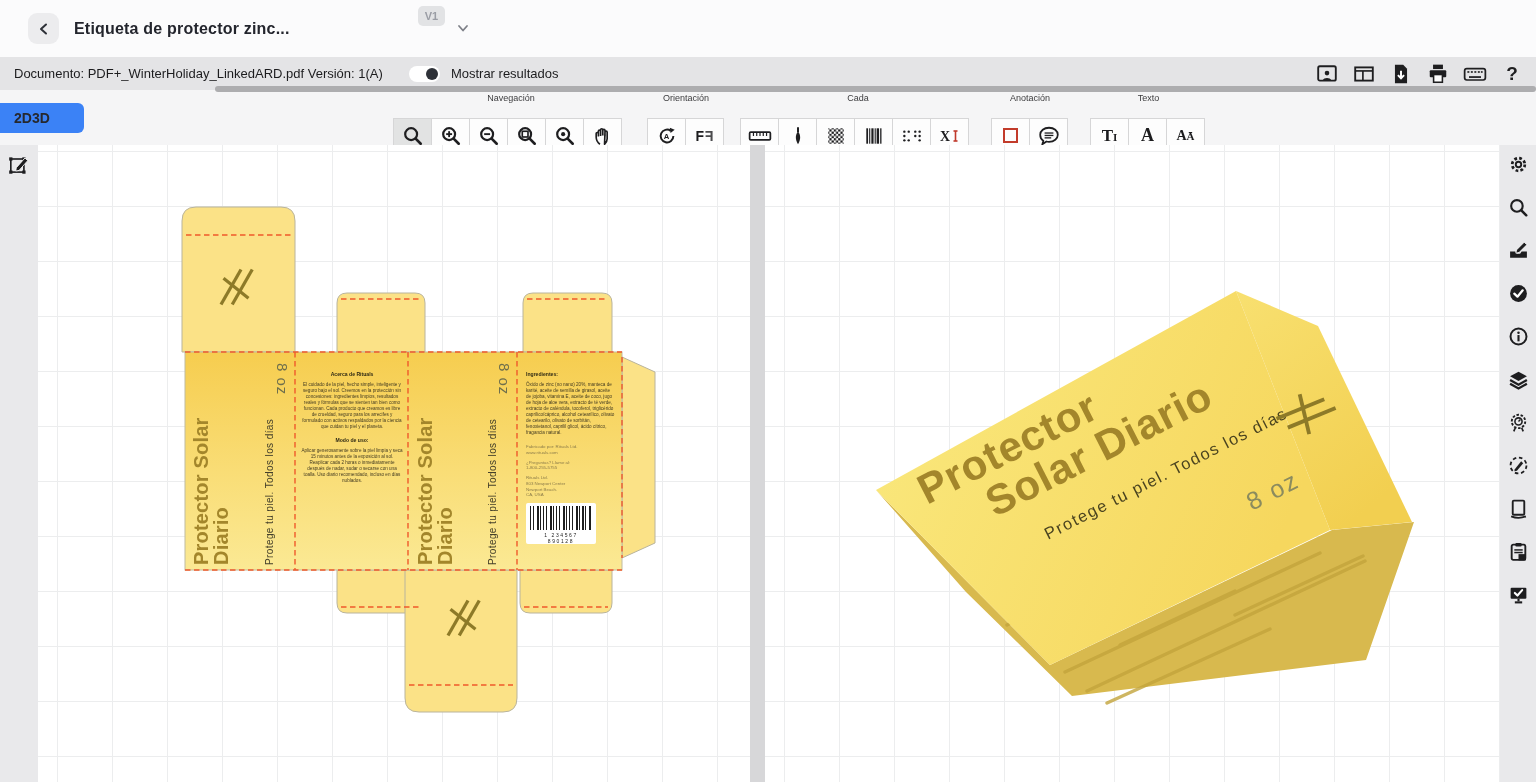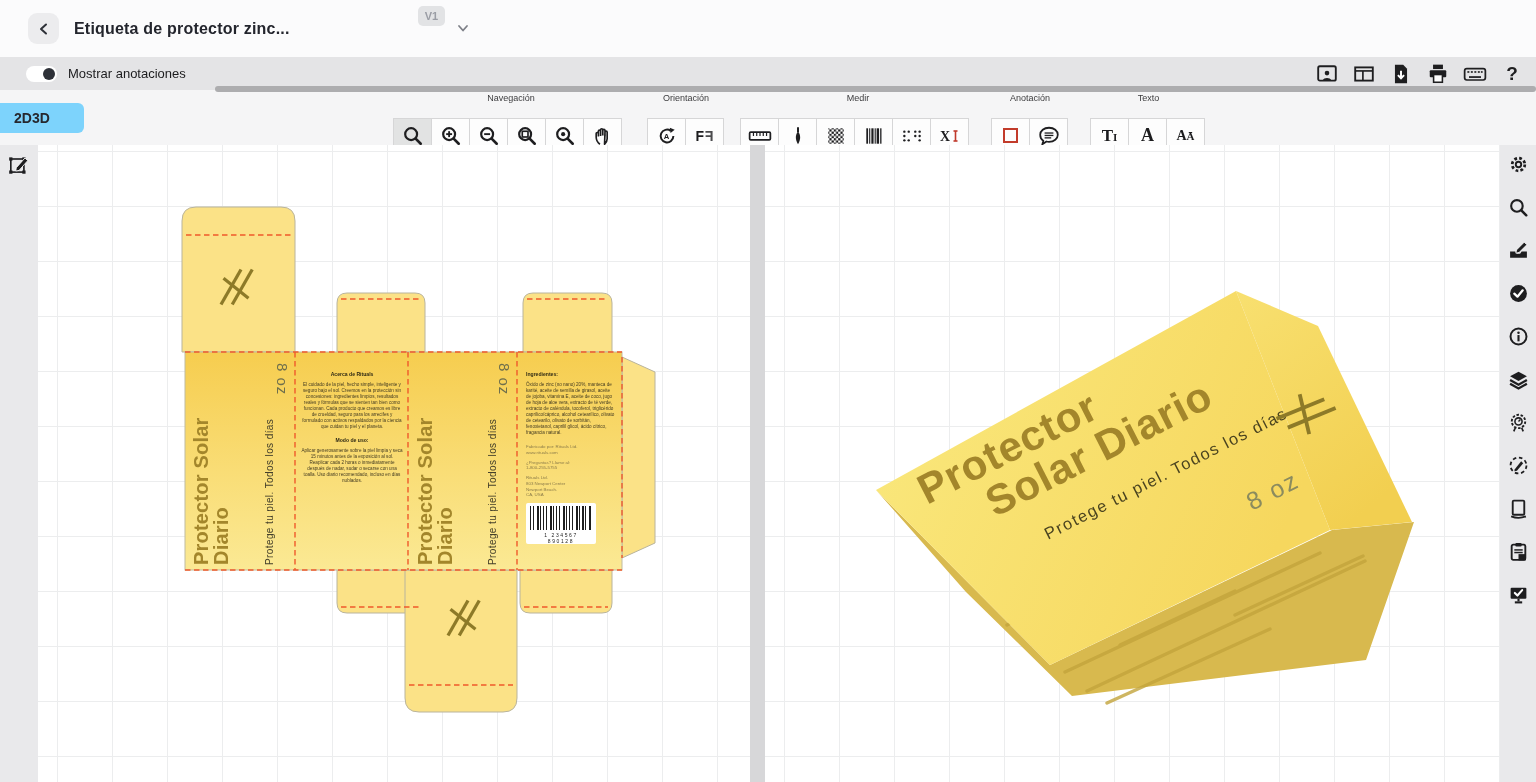--- a/index.html
+++ b/index.html
@@ -24,21 +24,21 @@
   .toggle { margin-left:26px; width:31px; height:16px; background:#fff; border-radius:9px; position:relative; cursor:pointer; }
   .toggle .knob { position:absolute; right:2px; top:2px; width:12px; height:12px; border-radius:50%; background:#2e3138; }
   .toggle-label { margin-left:11px; }
   .docbar-icons { margin-left:auto; margin-right:12px; display:flex; align-items:center; gap:13px; }
   .dicon { width:24px; height:24px; display:flex; align-items:center; justify-content:center; cursor:pointer; }
   .help-glyph { font-size:19px; font-weight:bold; color:#1e1e20; }
 
   
   .toolbar { position:absolute; left:0; top:90px; width:1536px; height:55px; background:#f5f5f6; }
   .hscroll { position:absolute; left:215px; top:-4px; width:1321px; height:6px; background:#adadaf; border-radius:3px; }
-  .view-toggle { position:absolute; left:0; top:13px; width:84px; height:30px; background:#7dd3fc;
+  .view-toggle { position:absolute; left:0; top:13px; width:84px; height:30px; background:#3b82f6;
     border-radius:0 6px 6px 0; display:flex; align-items:center; font-size:14px; font-weight:bold; color:#26282e; }
   .view-toggle span { cursor:pointer; }
   .vt-2d { margin-left:14px; } .vt-3d { }
   .tgroup { position:absolute; top:3px; text-align:center; }
   .tgroup .glabel { font-size:9px; color:#3c3c3e; margin-bottom:15px; }
   .btnrow { display:flex; }
   .tbtn { width:39px; height:35px; background:#fdfdfd; border:1px solid #d6d6d7; margin-left:-1px;
     display:flex; align-items:center; justify-content:center; position:relative; cursor:pointer; }
   .btnrow .tbtn:first-child { margin-left:0; }
   .tbtn.active { background:#e2e3e3; }
@@ -95,24 +95,25 @@
     <div class="doc-title">Etiqueta de protector zinc...</div>
     <div class="ver-badge">V1</div>
     <div class="ver-chevron">
       <svg width="14" height="14" viewBox="0 0 14 14">
         <polyline points="3,5 7,9.5 11,5" fill="none" stroke="#7e8088" stroke-width="1.8" stroke-linecap="round" stroke-linejoin="round"></polyline>
       </svg>
     </div>
   </div>
 
   <div class="docbar">
+    <div class="docbar-label">Documento: PDF+_WinterHoliday_LinkedARD.pdf Versión: 1(A)</div>
     <div class="toggle">
         <div class="knob"></div>
       </div>
-    <div class="toggle-label">Mostrar anotaciones</div>
+    <div class="toggle-label">Mostrar resultados</div>
     <div class="docbar-icons">
       <span class="dicon">
         <svg width="22" height="22" viewBox="0 0 20 20">
           <rect x="2" y="3" width="16" height="13" rx="1.5" fill="none" stroke="#1e1e20" stroke-width="1.7"></rect>
           <circle cx="10" cy="9.2" r="2.1" fill="#1e1e20"></circle>
           <path d="M6.3 15.5 c.6-2.6 6.8-2.6 7.4 0 z" fill="#1e1e20"></path>
         </svg>
       </span>
       <span class="dicon">
         <svg width="22" height="22" viewBox="0 0 20 20">
@@ -221,21 +222,21 @@
         <div class="tbtn">
           <span class="flipF">
             <span>F</span>
             <span class="mir">F</span>
           </span>
         </div>
       </div>
     </div>
 
     <div class="tgroup" style="left:740px; width:236px;">
-      <div class="glabel">Medir</div>
+      <div class="glabel">Cada</div>
       <div class="btnrow">
         <div class="tbtn fly">
           <svg width="24" height="22" viewBox="0 0 22 20">
             <rect x="1.5" y="6.5" width="19" height="7" rx="1" fill="none" stroke="#1e1e20" stroke-width="1.6"></rect>
             <g stroke="#1e1e20" stroke-width="1.1">
               <line x1="5" y1="6.5" x2="5" y2="10"></line>
                 <line x1="8" y1="6.5" x2="8" y2="10"></line>
               <line x1="11" y1="6.5" x2="11" y2="10"></line>
                 <line x1="14" y1="6.5" x2="14" y2="10"></line>
               <line x1="17" y1="6.5" x2="17" y2="10"></line>

